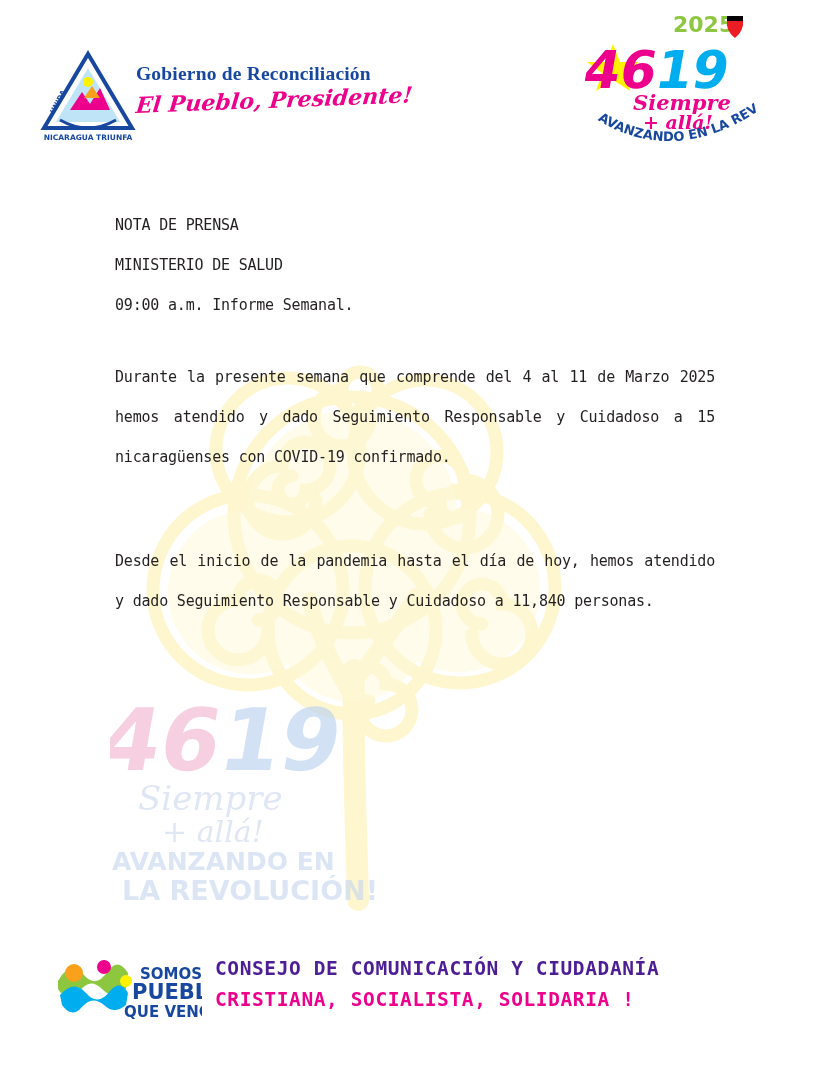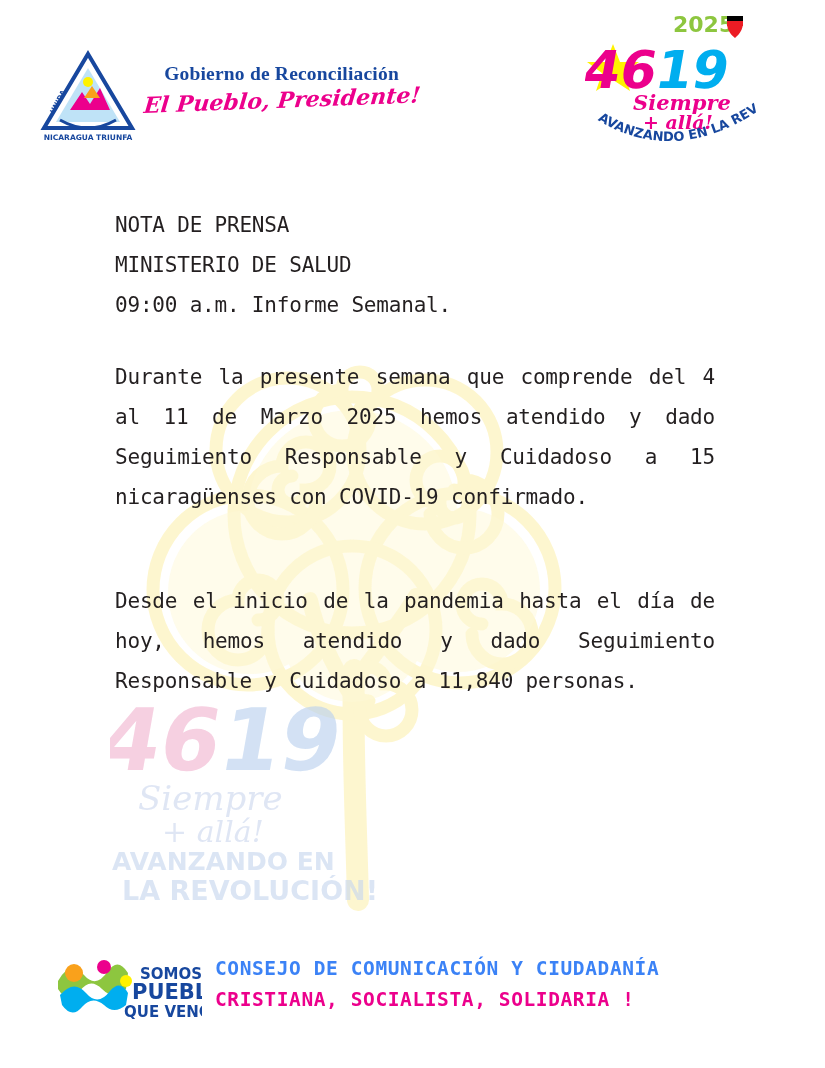--- a/index.html
+++ b/index.html
@@ -50,23 +50,22 @@
   }
   .gov-logo {
     position: absolute;
     left: 40px;
     top: 48px;
     width: 96px;
     height: 96px;
   }
   .gov-text {
     position: absolute;
-    left: 144px;
+    left: 136px;
     top: 62px;
-    text-align: center;
   }
   .gov-line {
     font-family: "Liberation Serif", serif;
     font-weight: bold;
     font-size: 19.5px;
     color: #17479e;
     letter-spacing: 0.2px;
     line-height: 24px;
     white-space: nowrap;
   }
@@ -92,21 +91,21 @@
   
   .content {
     position: absolute;
     left: 115px;
     top: 205px;
     width: 600px;
     z-index: 2;
   }
   .para {
     font-family: "DejaVu Sans Mono", monospace;
-    font-size: 21px;
+    font-size: 15px;
     line-height: 40px;
     color: #231f20;
     letter-spacing: -0.2px;
     margin: 0;
   }
   .para.justify {
     text-align: justify;
     text-align-last: left;
   }
   .gap { height: 32px; }
@@ -129,21 +128,21 @@
   .footer-text {
     position: absolute;
     left: 215px;
     top: 6px;
   }
   .footer-line1 {
     font-family: "DejaVu Sans Mono", monospace;
     font-weight: bold;
     font-size: 19.5px;
     letter-spacing: 0.6px;
-    color: #3b82f6;
+    color: #4c1d95;
     white-space: nowrap;
   }
   .footer-line2 {
     font-family: "DejaVu Sans Mono", monospace;
     font-weight: bold;
     font-size: 19.5px;
     letter-spacing: 0.6px;
     color: #ec008c;
     white-space: nowrap;
     margin-top: 8px;

